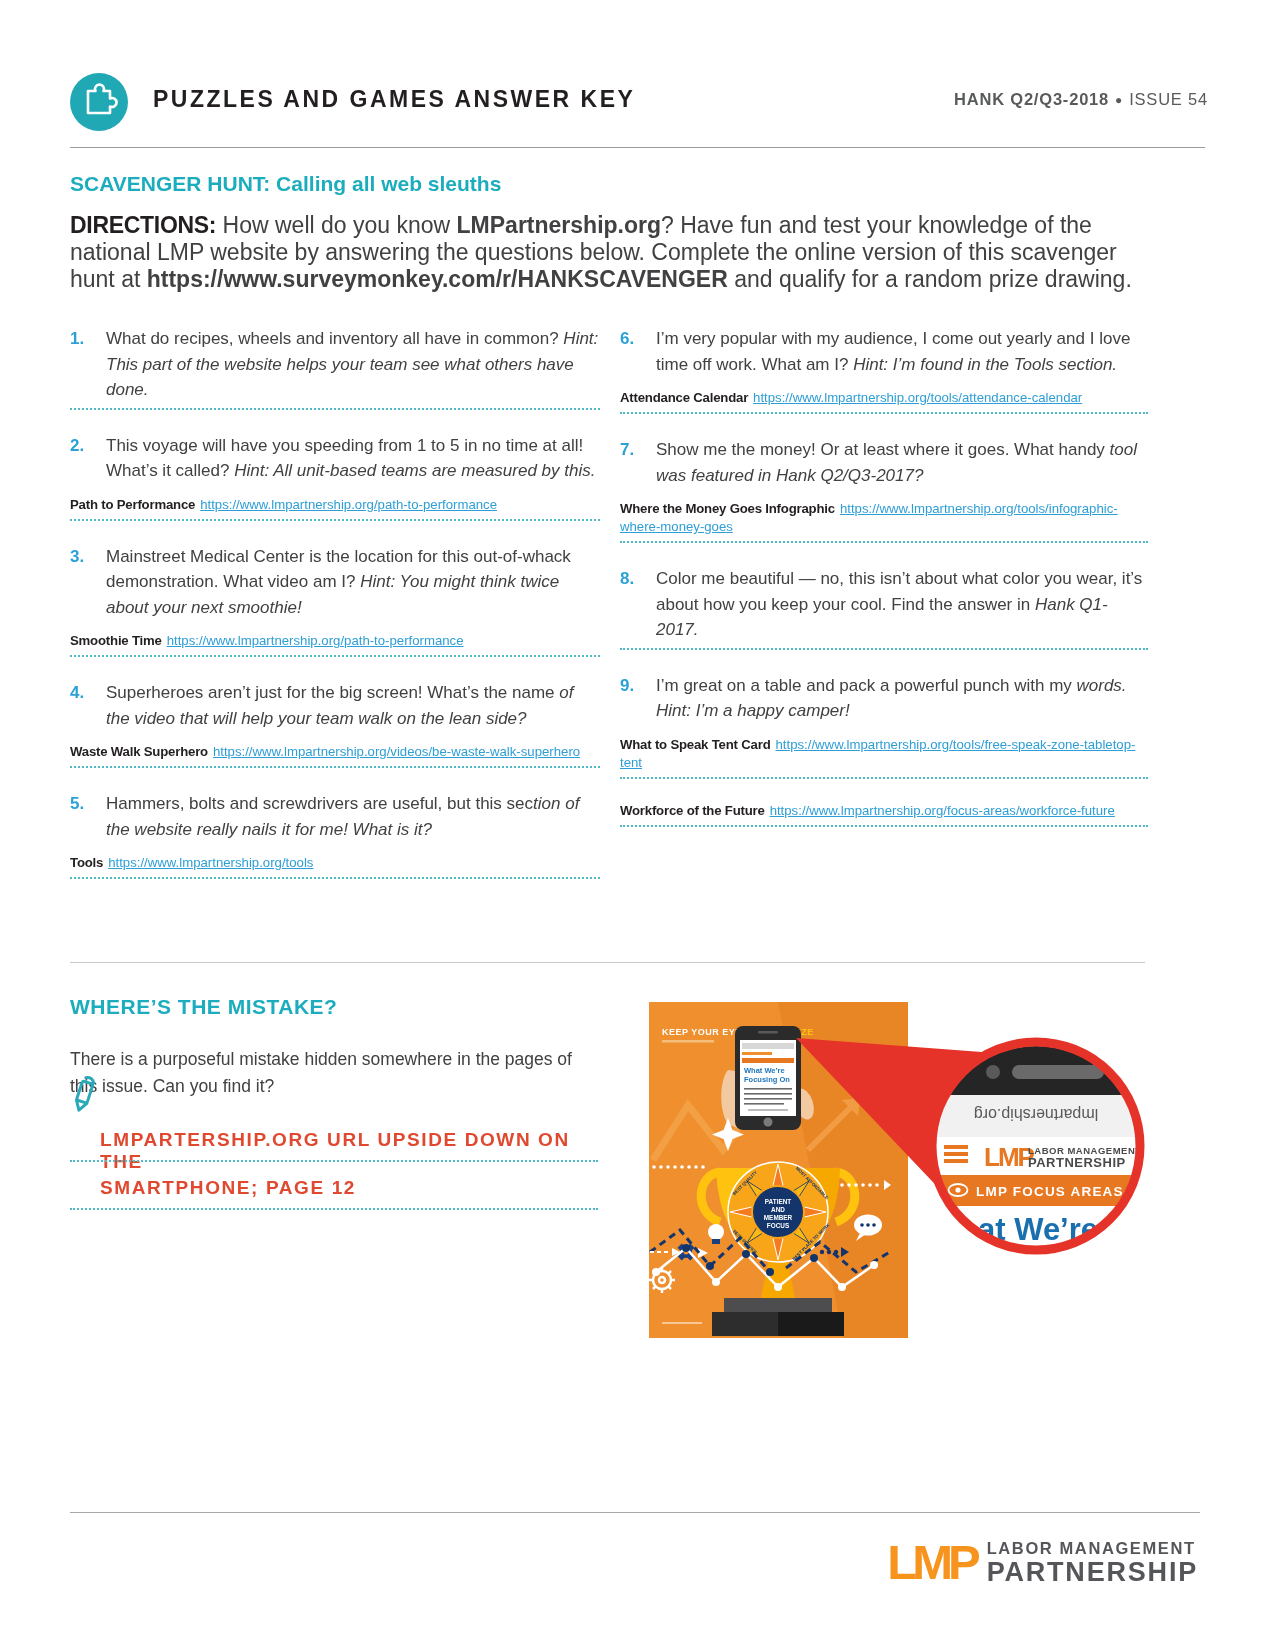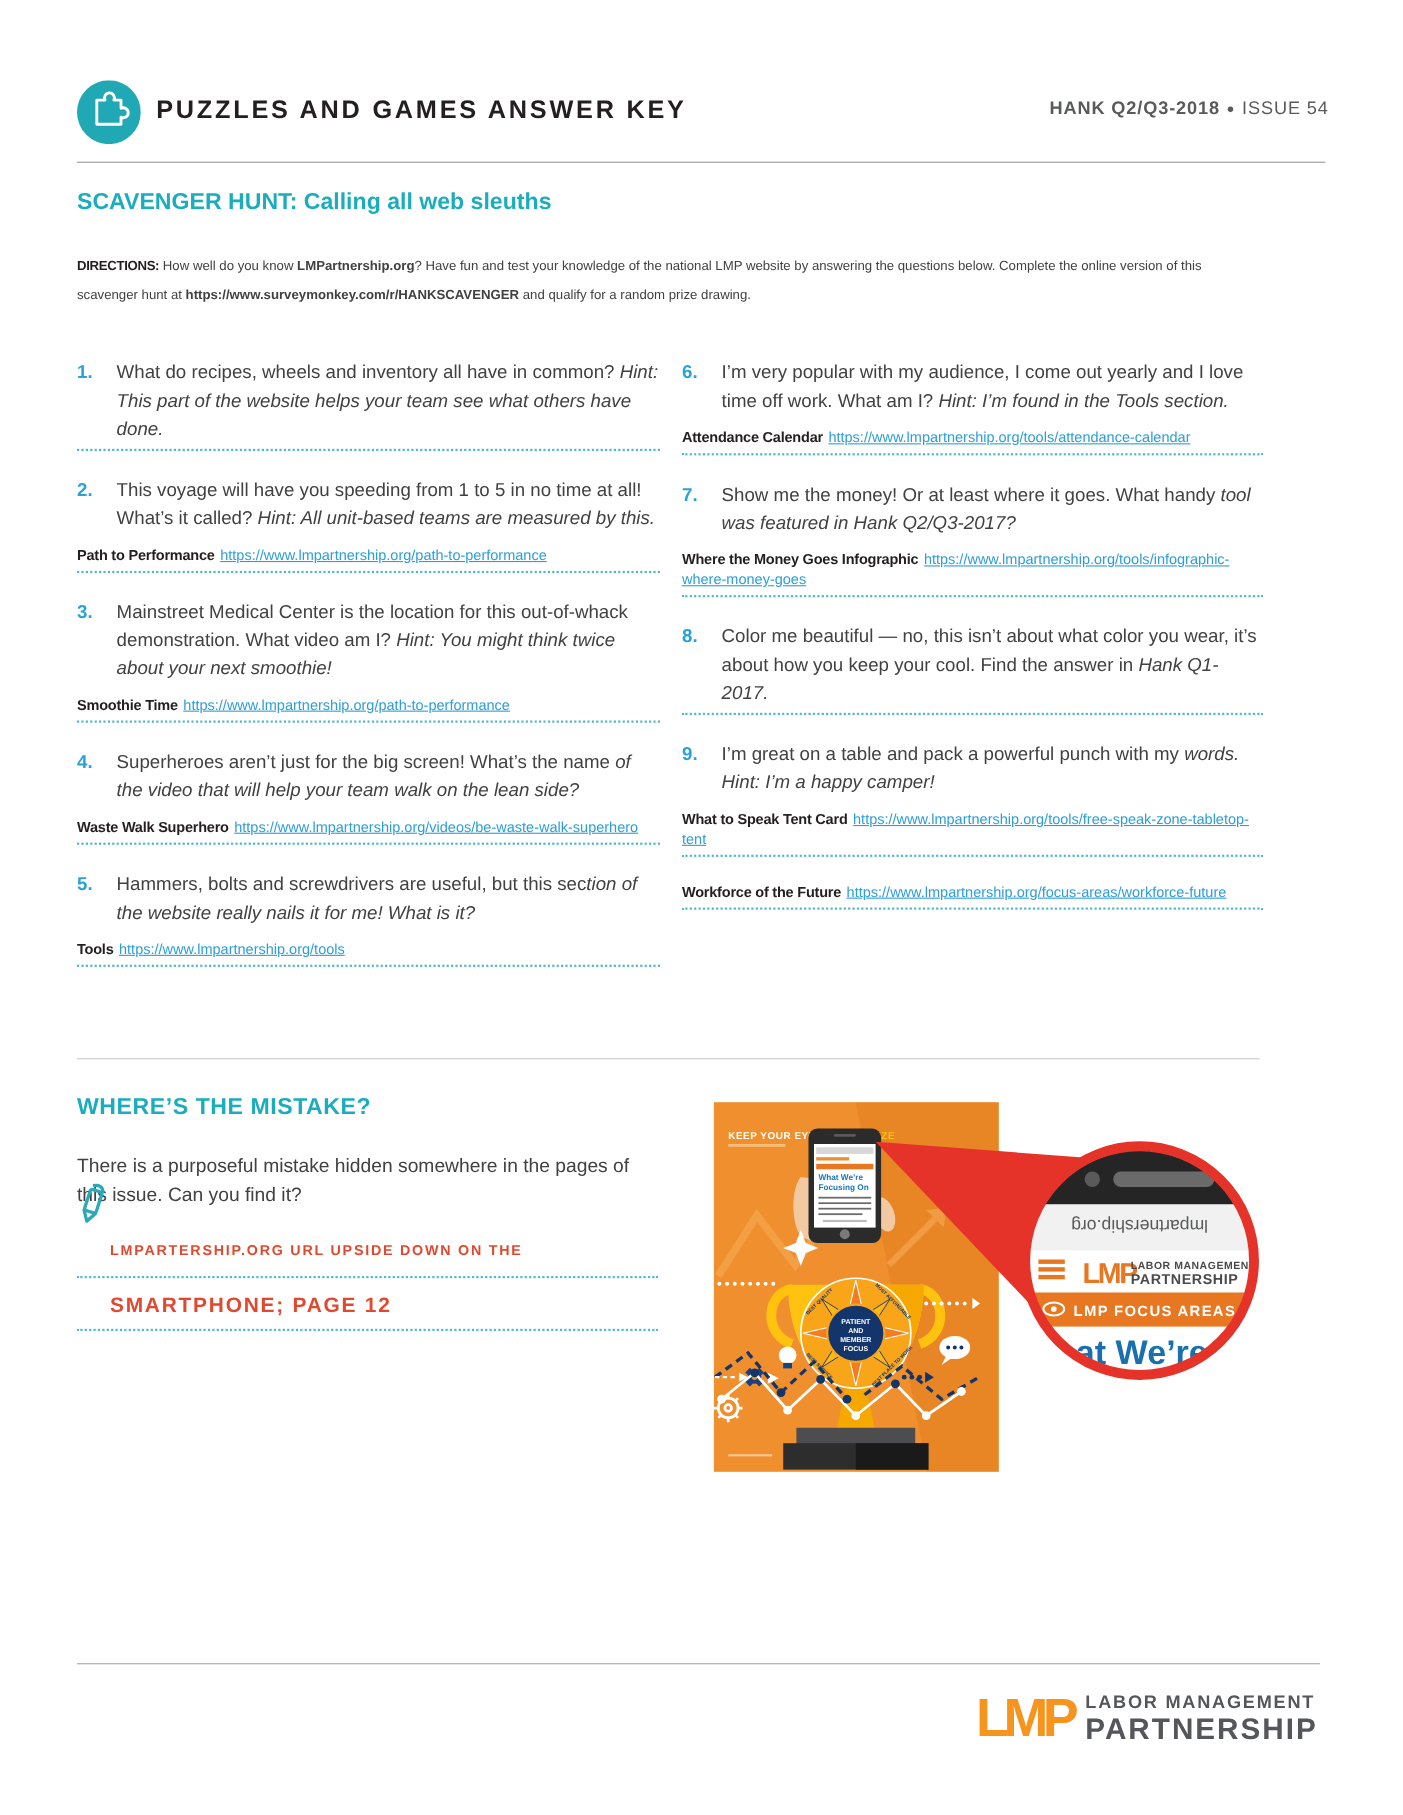--- a/index.html
+++ b/index.html
@@ -1,29 +1,29 @@
 <!DOCTYPE html>
 <html><head>
 <meta charset="utf-8">
 <style>
   html,body{margin:0;padding:0;background:#ffffff;}
   body{font-family:"Liberation Sans",sans-serif;color:#414042;}
   #page{position:relative;width:1275px;height:1650px;background:#fff;overflow:hidden;}
 
   
   .hdr-icon{position:absolute;left:70px;top:73px;}
-  .hdr-title{position:absolute;left:142px;top:86px;font-size:23px;font-weight:bold;color:#231f20;letter-spacing:2.5px;}
+  .hdr-title{position:absolute;left:153px;top:86px;font-size:23px;font-weight:bold;color:#231f20;letter-spacing:2.5px;}
   .hdr-issue{position:absolute;right:67px;top:90px;font-size:16.5px;color:#595a5c;letter-spacing:.8px;}
   .hdr-issue b{color:#595a5c;}
   .hdr-issue .dot{color:#595a5c;font-size:12px;margin:0 6px;vertical-align:1px;}
   .rule1{position:absolute;left:70px;top:147px;width:1135px;border-top:1.5px solid #9a9a9a;}
 
   
   .sc-head{position:absolute;left:70px;top:172px;font-size:21px;font-weight:bold;color:#1badbe;}
-  .directions{position:absolute;left:70px;top:206px;width:1080px;font-size:12px;line-height:27px;color:#414042;margin-top:22px;}
+  .directions{position:absolute;left:70px;top:190px;width:1080px;font-size:23px;line-height:27px;color:#414042;margin-top:22px;}
   .dir-label{font-weight:bold;color:#231f20;letter-spacing:-.3px;}
 
   
   .col{position:absolute;top:326px;}
   #col-left{left:70px;width:530px;}
   #col-right{left:620px;width:528px;}
   .qa{margin-bottom:23px;}
   .q-row{display:flex;}
   .q-num{width:36px;flex:0 0 36px;font-size:17px;font-weight:bold;color:#2aa2d6;line-height:25.5px;}
   .q-text{margin:0;font-size:17px;line-height:25.5px;color:#414042;}
@@ -32,21 +32,21 @@
   .a-label{font-weight:bold;color:#231f20;letter-spacing:-.2px;margin-right:5px;}
   .a-url{color:#2d9ed6;text-decoration:underline;cursor:pointer;}
   .dotted{margin-top:5px;border-bottom:2px dotted #4fb9c8;}
 
   .rule2{position:absolute;left:70px;top:962px;width:1075px;border-top:1px solid #c9c9c9;}
 
   
   .mk-head{position:absolute;left:70px;top:995px;font-size:21px;font-weight:bold;color:#1badbe;letter-spacing:.5px;}
   .mk-body{position:absolute;left:70px;top:1028px;width:520px;font-size:17.5px;line-height:27px;color:#414042;}
   .pencil{position:absolute;left:68px;top:1076px;}
-  .mk-ans1{position:absolute;left:100px;top:1129px;width:500px;font-size:13px;font-weight:bold;color:#e0492f;letter-spacing:1.6px;}
+  .mk-ans1{position:absolute;left:100px;top:1129px;width:500px;font-size:19px;font-weight:bold;color:#e0492f;letter-spacing:1.6px;}
   .mk-ans2{position:absolute;left:100px;top:1177px;width:500px;font-size:19px;font-weight:bold;color:#e0492f;letter-spacing:1.6px;}
   .mk-dot1{position:absolute;left:70px;top:1160px;width:528px;border-bottom:2px dotted #4fb9c8;}
   .mk-dot2{position:absolute;left:70px;top:1208px;width:528px;border-bottom:2px dotted #4fb9c8;}
 
   
   .artwork{position:absolute;left:628px;top:1000px;}
 
   
   .rule3{position:absolute;left:70px;top:1512px;width:1130px;border-top:1px solid #a7a7a7;}
   .footer-logo{position:absolute;right:77px;top:1538px;display:flex;align-items:center;gap:11px;}

